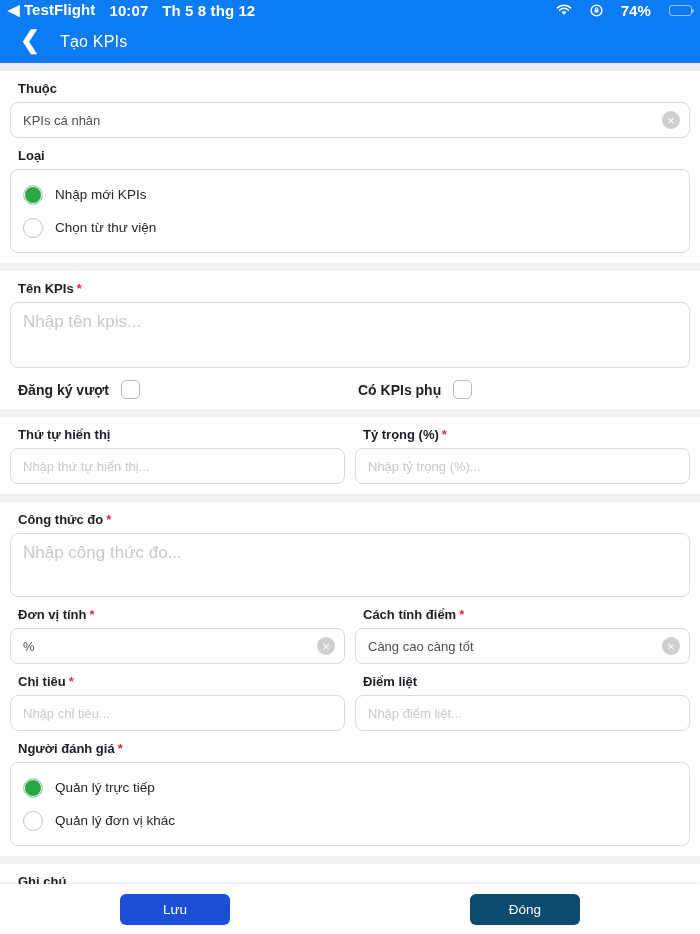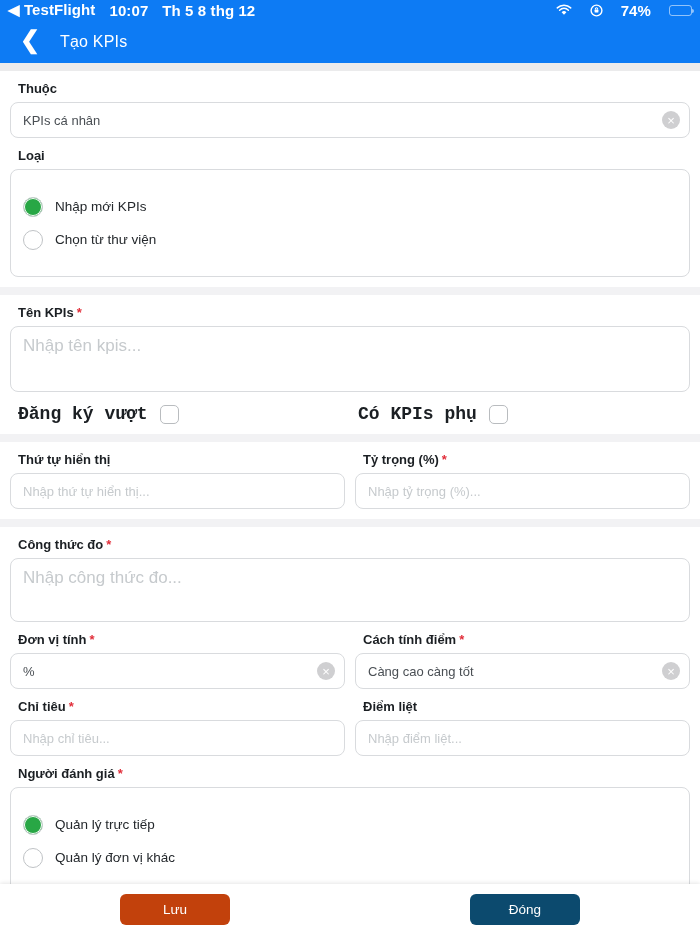--- a/index.html
+++ b/index.html
@@ -42,42 +42,42 @@
     position:absolute; right:10px; top:50%; transform:translateY(-50%);
     width:18px; height:18px; border-radius:50%; background:#cfcfd1; color:#fff;
     display:flex; align-items:center; justify-content:center; font-size:13px;
     line-height:1; cursor:pointer; user-select:none;
   }
   .tarea {
     width:100%; border:1px solid #d9dbde; border-radius:8px; padding:9px 12px;
     font-size:17px; color:#4a4f54; resize:none; outline:none; display:block;
     font-family:"Liberation Sans", sans-serif;
   }
-  .group-box { border:1px solid #d9dbde; border-radius:8px; padding:20px 12px; background:#fff; }
+  .group-box { border:1px solid #d9dbde; border-radius:8px; padding:8px 12px; background:#fff; }
   .radio-row { display:flex; align-items:center; gap:12px; height:33px; font-size:13.5px; color:#24282c; cursor:pointer; }
   .radio { width:20px; height:20px; border-radius:50%; border:1.5px solid #c0c3c6; background:#fff; flex:0 0 auto; }
   .radio.selected { border:1.5px solid #c9cdd0; background:#28a745; box-shadow:inset 0 0 0 1px #fff; }
   .sep { height:8px; background:#f2f2f4; margin:10px -10px 0; }
   .row2 { display:flex; gap:10px; }
   .col { flex:1 1 0; min-width:0; }
   .check-row { display:flex; margin-top:12px; }
   .check-half { flex:1 1 0; display:flex; align-items:center; gap:12px; padding-left:8px; }
-  .check-label { font-size:18px; font-weight:700; color:#1b1f23;font-family:Liberation Mono, monospace; }
+  .check-label { font-size:14px; font-weight:700; color:#1b1f23; }
   .checkbox { width:19px; height:19px; border:1.5px solid #b9bcbf; border-radius:5px; background:#fff; cursor:pointer; }
   
   .footer {
     position:absolute; left:0; bottom:0; width:100%; height:50px; background:#fff;
     box-shadow:0 -1px 4px rgba(0,0,0,.10); display:flex; align-items:center; z-index:5;
   }
   .footer-half { flex:1 1 0; display:flex; justify-content:center; }
   .btn {
     width:110px; height:31px; border:none; border-radius:6px; color:#fff;
     font-size:13.5px; font-family:"Liberation Sans", sans-serif; cursor:pointer;
   }
-  .btn-save { background:#c2410c; }
+  .btn-save { background:#1d4ed8; }
   .btn-close { background:#0c4a6e; }
 </style>
 </head>
 <body>
 
 <div class="page">
 
   <div class="statusbar">
     <div class="sb-left">
       <span>◀ TestFlight</span>

